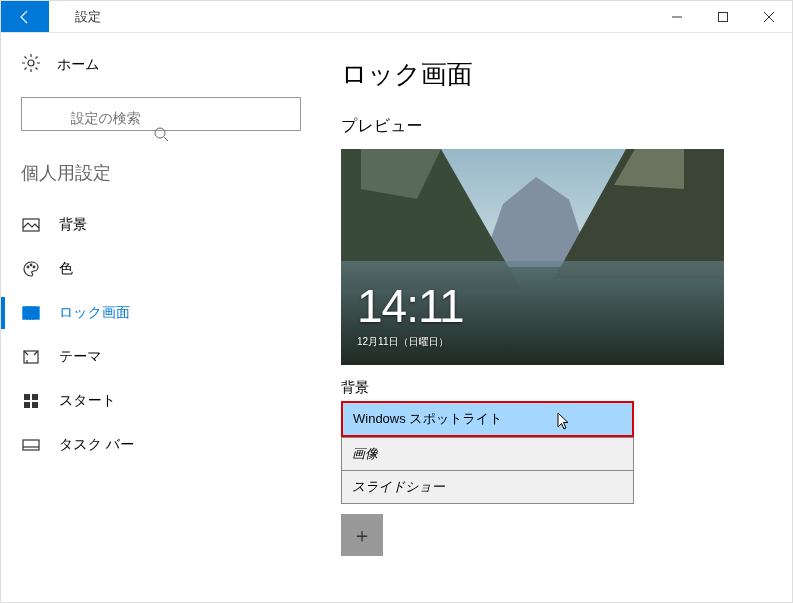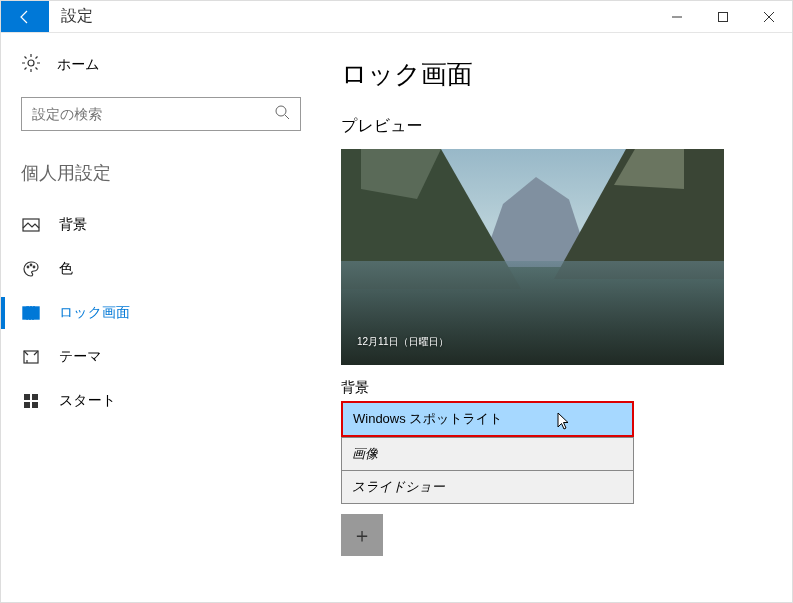--- a/index.html
+++ b/index.html
@@ -1,31 +1,31 @@
 <!DOCTYPE html>
 <html><head>
 <meta charset="utf-8">
 <style>
 * { margin: 0; padding: 0; box-sizing: border-box; font-family: "Yu Gothic UI", "Meiryo", sans-serif; }
 body { width: 793px; height: 603px; background: #fff; overflow: hidden; position: relative; border: 1px solid #ddd; }
 
 .titlebar { height: 32px; display: flex; align-items: stretch; border-bottom: 1px solid #e5e5e5; }
 .back-btn { width: 48px; background: #0078d7; display: flex; align-items: center; justify-content: center; color: #fff; }
 .back-btn svg { width: 16px; height: 16px; }
-.title-text { flex: 1; display: flex; align-items: center; padding-left: 12px; font-size: 16px; color: #333; }
+.title-text { flex: 1; display: flex; align-items: center; padding-left: 26px; font-size: 13px; color: #333; }
 .win-ctrls { display: flex; }
 .win-btn { width: 46px; display: flex; align-items: center; justify-content: center; }
 .win-btn svg { width: 10px; height: 10px; }
 
 .content { display: flex; height: calc(100% - 32px); }
 .sidebar { width: 320px; padding: 20px 20px 0 20px; }
 .home-row { display: flex; align-items: center; gap: 16px; margin-bottom: 20px; }
 .gear-icon svg { width: 20px; height: 20px; }
 .home-label { font-size: 14px; text-align: right; }
-.search-box { width: 280px; height: 34px; border: 1px solid #999; display: flex; align-items: center; padding: 12px 10px; margin-bottom: 30px; }
+.search-box { width: 280px; height: 34px; border: 1px solid #999; display: flex; align-items: center; padding: 12px 10px; margin-bottom: 30px; flex-direction: column; }
 .search-box input { border: none; outline: none; flex: 1; font-size: 14px; background: transparent; }
 .search-box .sicon svg { width: 16px; height: 16px; }
 .section-header { font-size: 18px; color: #666; margin-bottom: 18px; }
 .nav-item { display: flex; align-items: center; gap: 18px; height: 44px; padding-left: 0px; position: relative; }
 .nav-item .nicon { width: 20px; display: flex; align-items: center; justify-content: center; }
 .nav-item .nicon svg { width: 18px; height: 18px; }
 .nav-item .nlabel { font-size: 14px; }
 .nav-item.active { color: #0078d7; }
 .nav-item.active::before { content: ""; position: absolute; left: -20px; top: 6px; bottom: 6px; width: 4px; background: #0078d7; }
 .nav-item.active .nicon svg { stroke: #0078d7; fill: #0078d7; }
@@ -149,33 +149,43 @@
       <span class="nicon">
           <svg viewBox="0 0 18 18" fill="#333">
             <rect x="2" y="2" width="6" height="6"></rect>
             <rect x="10" y="2" width="6" height="6"></rect>
             <rect x="2" y="10" width="6" height="6"></rect>
             <rect x="10" y="10" width="6" height="6"></rect>
           </svg>
         </span>
       <span class="nlabel">スタート</span>
     </div>
+    <div class="nav-item">
+      <span class="nicon">
+          <svg viewBox="0 0 18 18" fill="none" stroke="#333" stroke-width="1.2">
+            <rect x="1" y="4" width="16" height="10"></rect>
+            <line x1="1" y1="11" x2="17" y2="11"></line>
+          </svg>
+        </span>
+      <span class="nlabel">タスク バー</span>
+    </div>
   </div>
 
   <div class="main">
     <h1 class="page-title">ロック画面</h1>
     <div class="preview-label">プレビュー</div>
     <div class="preview-box">
       <div class="mtn m3"></div>
       <div class="mtn m1"></div>
       <div class="mtn m1b"></div>
       <div class="mtn m2"></div>
       <div class="mtn m2b"></div>
       <div class="reflect"></div>
       <div class="time-overlay">
+        <div class="time-big">14:11</div>
         <div class="date-small">12月11日（日曜日）</div>
       </div>
     </div>
 
     <div class="bg-label">背景</div>
     <div class="dropdown-list">
       <div class="dd-item selected">
         <span>Windows スポットライト</span>
         <span class="cursor"><svg viewBox="0 0 16 20">
               <path d="M2 2 L2 16 L5.5 12.5 L8 18 L10 17 L7.5 11.5 L12 11.5 Z" fill="#fff" stroke="#000" stroke-width="1"></path>

